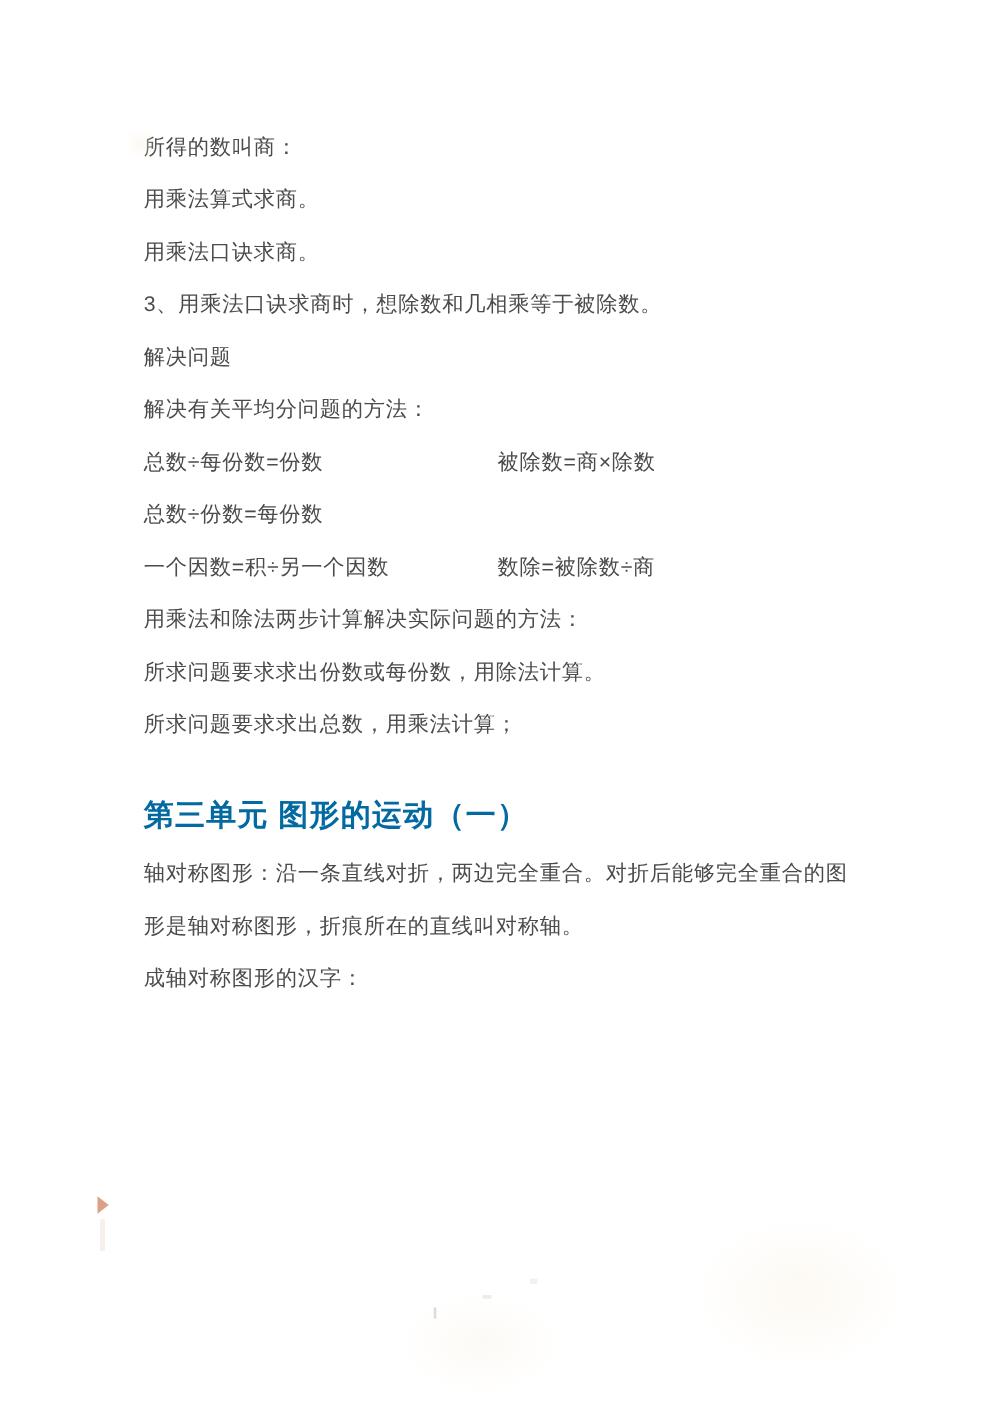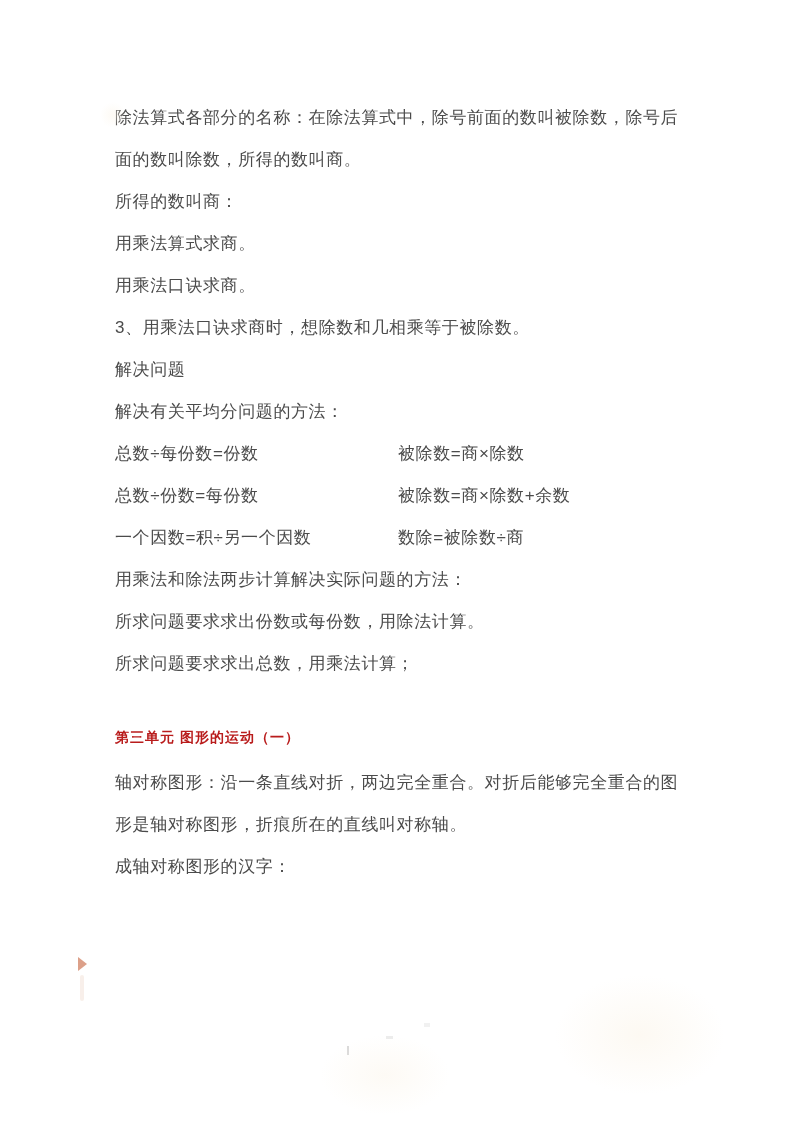--- a/index.html
+++ b/index.html
@@ -36,23 +36,23 @@
   .fleft {
     display: inline-block;
     width: 255px;
     flex: 0 0 255px;
   }
   .fright { flex: 1; }
 
   .unit-heading {
     margin: 31px 0 4px 0;
     line-height: 42px;
-    font-size: 14px;
+    font-size: 24px;
     font-weight: bold;
-    color: #b91c1c;
+    color: #0369a1;
     letter-spacing: 1px;
   }
 
   
   .bookmark-arrow {
     position: absolute;
     left: 78px;
     top: 957px;
     width: 0;
     height: 0;
@@ -86,35 +86,33 @@
   .wm-2 { left: 320px; top: 1035px; width: 130px; height: 80px;  opacity: 0.45; }
   .wm-3 { left: 100px; top: 102px;  width: 26px;  height: 26px;  opacity: 0.5;  }
 </style>
 </head>
 <body>
 
 <div class="page">
 
   <div class="content">
 
-    <p class="line">除法算式各部分的名称：在除法算式中，除号前面的数叫被除数，除号后面的数叫除数，所得的数叫商。</p>
     <p class="line">所得的数叫商：</p>
     <p class="line">用乘法算式求商。</p>
     <p class="line">用乘法口诀求商。</p>
     <p class="line">3、用乘法口诀求商时，想除数和几相乘等于被除数。</p>
     <p class="line">解决问题</p>
     <p class="line">解决有关平均分问题的方法：</p>
 
     <div class="frow">
       <span class="fleft">总数÷每份数=份数</span>
       <span class="fright">被除数=商×除数</span>
     </div>
     <div class="frow">
       <span class="fleft">总数÷份数=每份数</span>
-      <span class="fright">被除数=商×除数+余数</span>
     </div>
     <div class="frow">
       <span class="fleft">一个因数=积÷另一个因数</span>
       <span class="fright">数除=被除数÷商</span>
     </div>
 
     <p class="line">用乘法和除法两步计算解决实际问题的方法：</p>
     <p class="line">所求问题要求求出份数或每份数，用除法计算。</p>
     <p class="line">所求问题要求求出总数，用乘法计算；</p>
 

